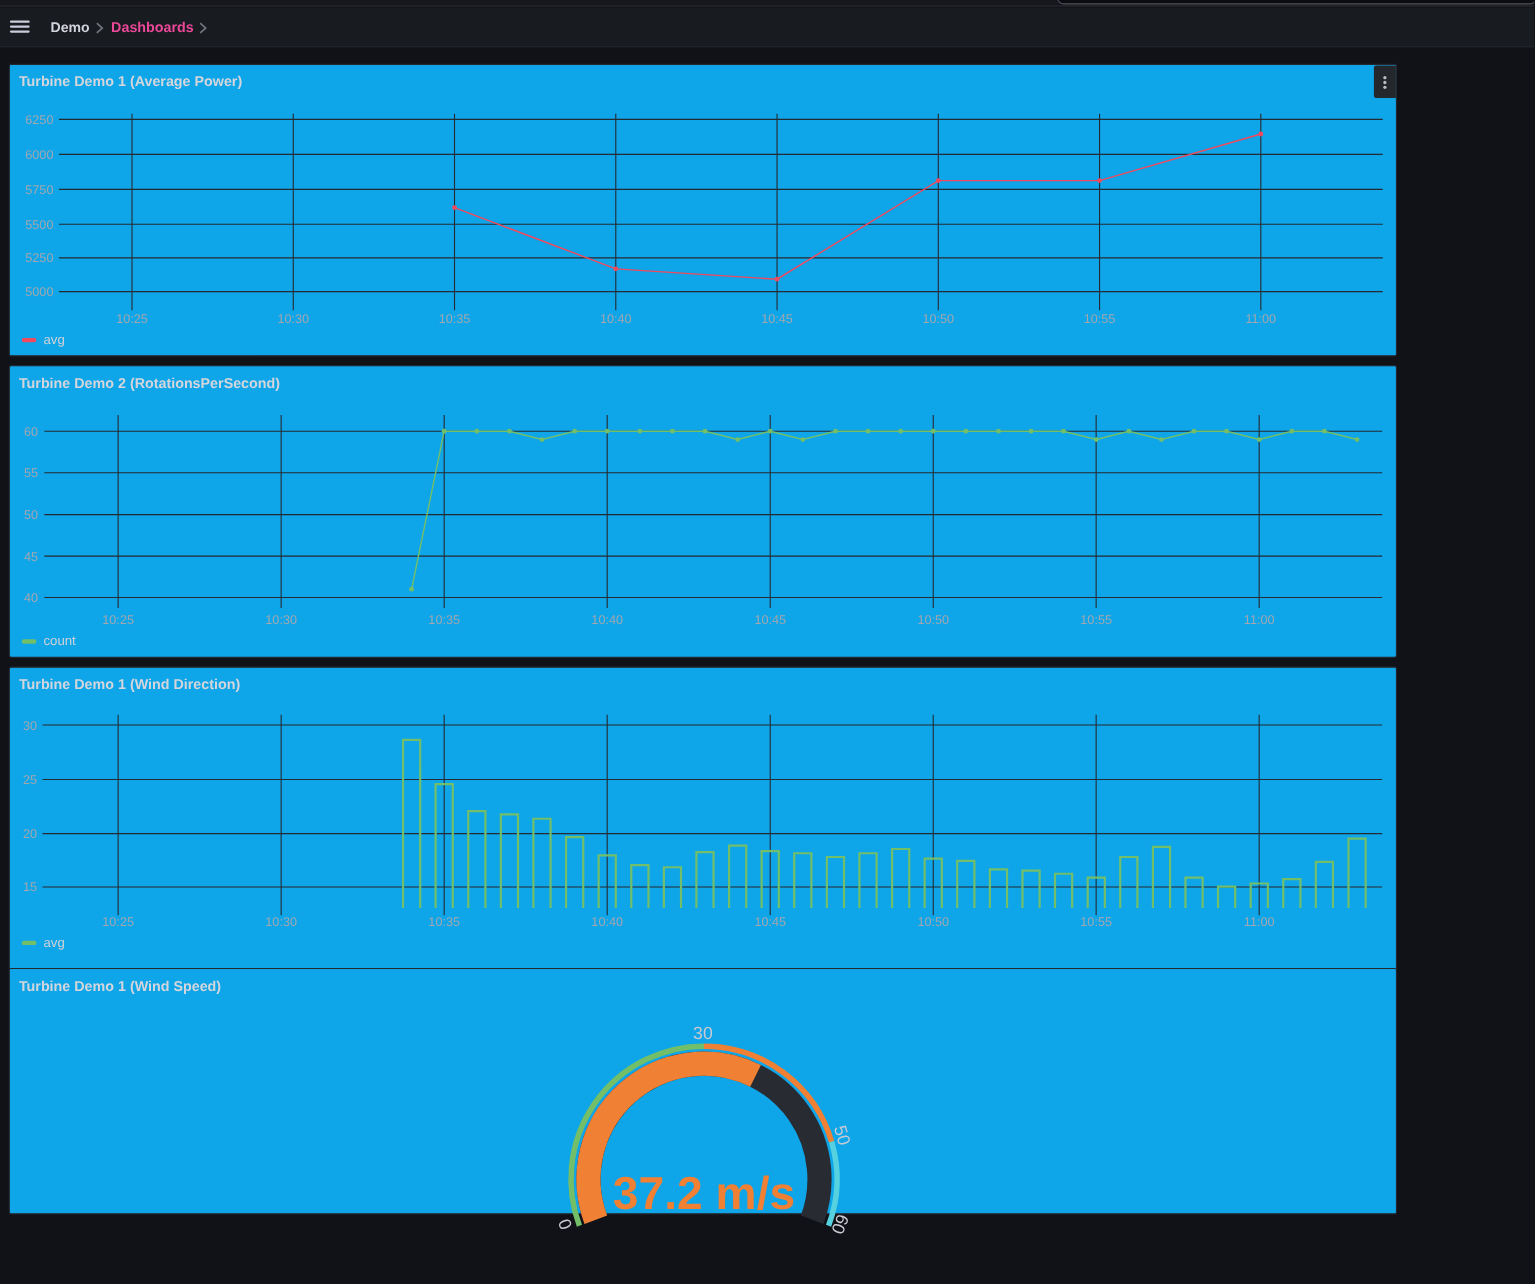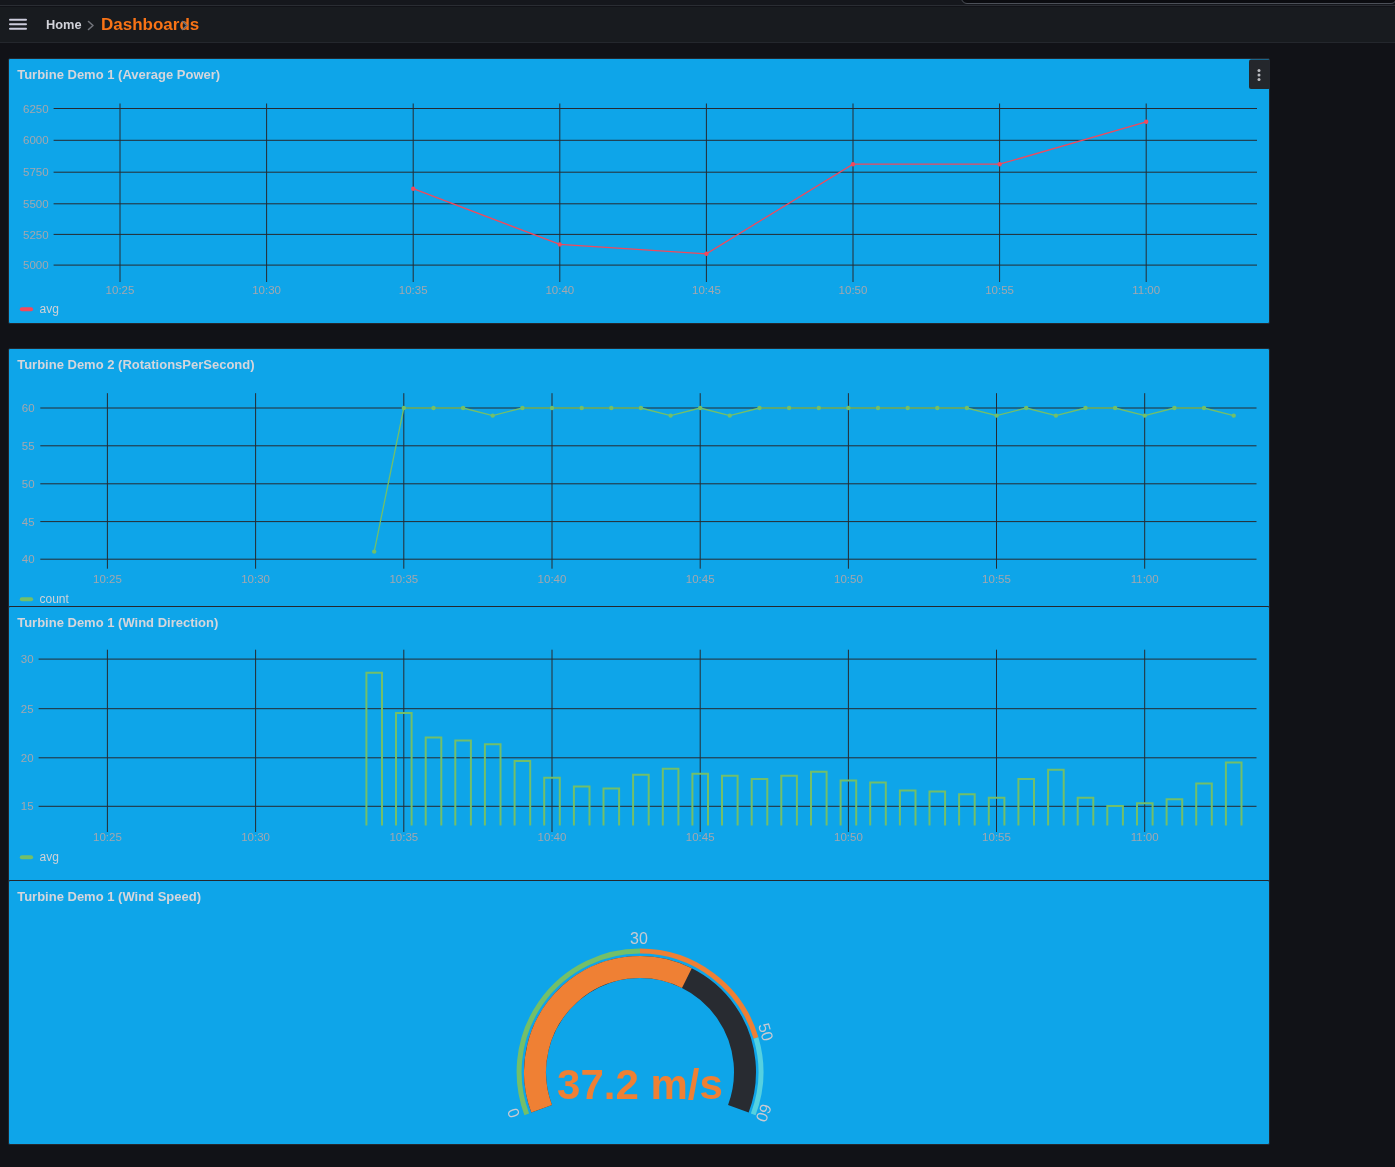--- a/index.html
+++ b/index.html
@@ -19,25 +19,25 @@
 <div id="root">
 <div id="topstrip">
       <div id="topbox"></div>
     </div>
 <div id="nav">
 <svg width="36" height="36" style="position:absolute;left:0;top:0">
 <rect x="9" y="11.7" width="18" height="2" rx="1" fill="#ccccdc"></rect>
 <rect x="9" y="16.2" width="18" height="2" rx="1" fill="#ccccdc"></rect>
 <rect x="9" y="20.7" width="18" height="2" rx="1" fill="#ccccdc"></rect>
 </svg>
-<div class="crumb" style="left:46px;color:#d2d3da;font-weight:bold;font-size:12.8px">Home</div>
+<div class="crumb" style="left:46px;color:#d2d3da;font-weight:bold;font-size:12.8px">Demo</div>
 <svg width="10" height="36" style="position:absolute;left:86px;top:0">
         <path d="M2.5 14.5 L7 18.5 L2.5 22.5" stroke="#72747b" stroke-width="1.6" fill="none" stroke-linecap="round" stroke-linejoin="round"></path>
       </svg>
-<div class="crumb" style="left:101px;color:#f97316;font-weight:bold;font-size:17px">Dashboards</div>
+<div class="crumb" style="left:101px;color:#ec4899;font-weight:bold;font-size:13px">Dashboards</div>
 <svg width="10" height="36" style="position:absolute;left:180px;top:0">
         <path d="M2.5 14.5 L7 18.5 L2.5 22.5" stroke="#72747b" stroke-width="1.6" fill="none" stroke-linecap="round" stroke-linejoin="round"></path>
       </svg>
 </div>
 
 <div class="panel" style="top:58px;height:266px">
 <svg width="1260" height="264" viewBox="0 0 1260 264" style="position:absolute;left:0;top:0">
 <text x="8.2" y="19.6" class="ttl">Turbine Demo 1 (Average Power)</text>
 
 <line x1="111.0" y1="44.5" x2="111.0" y2="223" class="gl"></line>
@@ -81,21 +81,21 @@
         <circle cx="1137.2" cy="62.8" r="2.2" fill="#F2495C"></circle>
 <rect x="10.8" y="248.2" width="13.3" height="4" rx="2" fill="#F2495C"></rect>
 <text x="30.5" y="253.8" class="lg">avg</text>
 <rect x="1240" y="0.5" width="21" height="29.5" rx="2" fill="#24272c"></rect>
 <circle cx="1250" cy="11.6" r="1.5" fill="#babcc1"></circle>
         <circle cx="1250" cy="16" r="1.5" fill="#babcc1"></circle>
         <circle cx="1250" cy="20.4" r="1.5" fill="#babcc1"></circle>
 
 </svg>
 </div>
-<div class="panel" style="top:348px;height:266px">
+<div class="panel" style="top:332px;height:266px">
 <svg width="1260" height="264" viewBox="0 0 1260 264" style="position:absolute;left:0;top:0">
 <text x="8.2" y="19.6" class="ttl">Turbine Demo 2 (RotationsPerSecond)</text>
 
 <line x1="98.4" y1="44.2" x2="98.4" y2="219.7" class="gl"></line>
 <line x1="246.6" y1="44.2" x2="246.6" y2="219.7" class="gl"></line>
 <line x1="394.8" y1="44.2" x2="394.8" y2="219.7" class="gl"></line>
 <line x1="543.0" y1="44.2" x2="543.0" y2="219.7" class="gl"></line>
 <line x1="691.2" y1="44.2" x2="691.2" y2="219.7" class="gl"></line>
 <line x1="839.4" y1="44.2" x2="839.4" y2="219.7" class="gl"></line>
 <line x1="987.5" y1="44.2" x2="987.5" y2="219.7" class="gl"></line>
@@ -219,21 +219,21 @@
 <path d="M 1128.0 218.5 V 196.2 H 1143.6 V 218.5" fill="none" stroke="#73BF69" stroke-width="2"></path>
 <path d="M 1157.6 218.5 V 192.2 H 1173.2 V 218.5" fill="none" stroke="#73BF69" stroke-width="2"></path>
 <path d="M 1187.2 218.5 V 176.5 H 1202.8 V 218.5" fill="none" stroke="#73BF69" stroke-width="2"></path>
 <path d="M 1216.9 218.5 V 155.4 H 1232.5 V 218.5" fill="none" stroke="#73BF69" stroke-width="2"></path>
 
 <rect x="10.8" y="248.2" width="13.3" height="4" rx="2" fill="#73BF69"></rect>
 <text x="30.5" y="253.8" class="lg">avg</text>
 
 </svg>
 </div>
-<div class="panel" style="top:880px;height:265px">
+<div class="panel" style="top:880px;height:224px">
 <svg width="1260" height="263" viewBox="0 0 1260 263" style="position:absolute;left:0;top:0">
 <text x="8.2" y="19.6" class="ttl">Turbine Demo 1 (Wind Speed)</text>
 
 <path d="M 532.65 227.77 A 105 105 0 1 1 729.35 227.77" stroke="#282b31" stroke-width="22" fill="none"></path>
 <path d="M 532.65 227.77 A 105 105 0 0 1 677.88 97.05" stroke="#EF8034" stroke-width="22" fill="none"></path>
 <path d="M 517.76 233.34 A 120.9 120.9 0 0 1 631.00 70.10" stroke="#73BF69" stroke-width="5" fill="none"></path>
 <path d="M 631.00 70.10 A 120.9 120.9 0 0 1 747.02 157.00" stroke="#EF8034" stroke-width="5" fill="none"></path>
 <path d="M 747.02 157.00 A 120.9 120.9 0 0 1 744.24 233.34" stroke="#55D1E0" stroke-width="5" fill="none"></path>
 <text x="504.4" y="232.0" class="gx" transform="rotate(-110.5 504.4 232.0)" text-anchor="middle" dy="0.36em">0</text>
 <text x="630.0" y="57.5" class="gx" text-anchor="middle" dy="0.36em">30</text>

